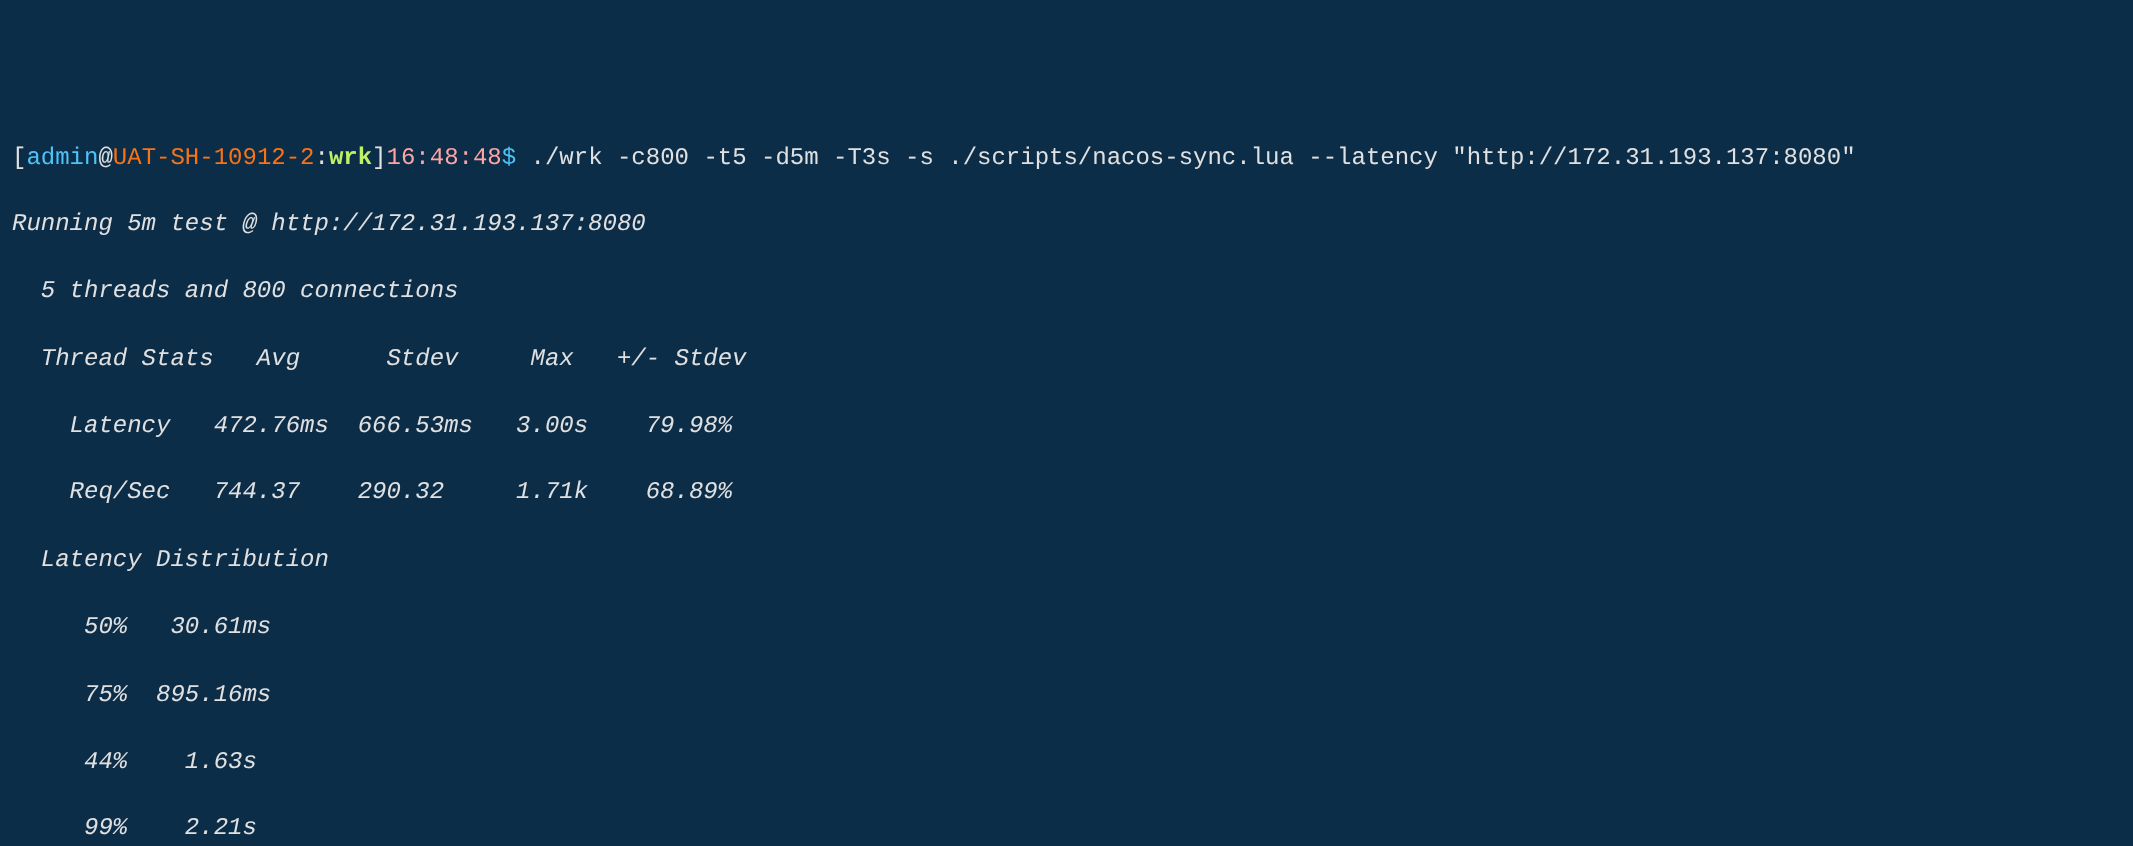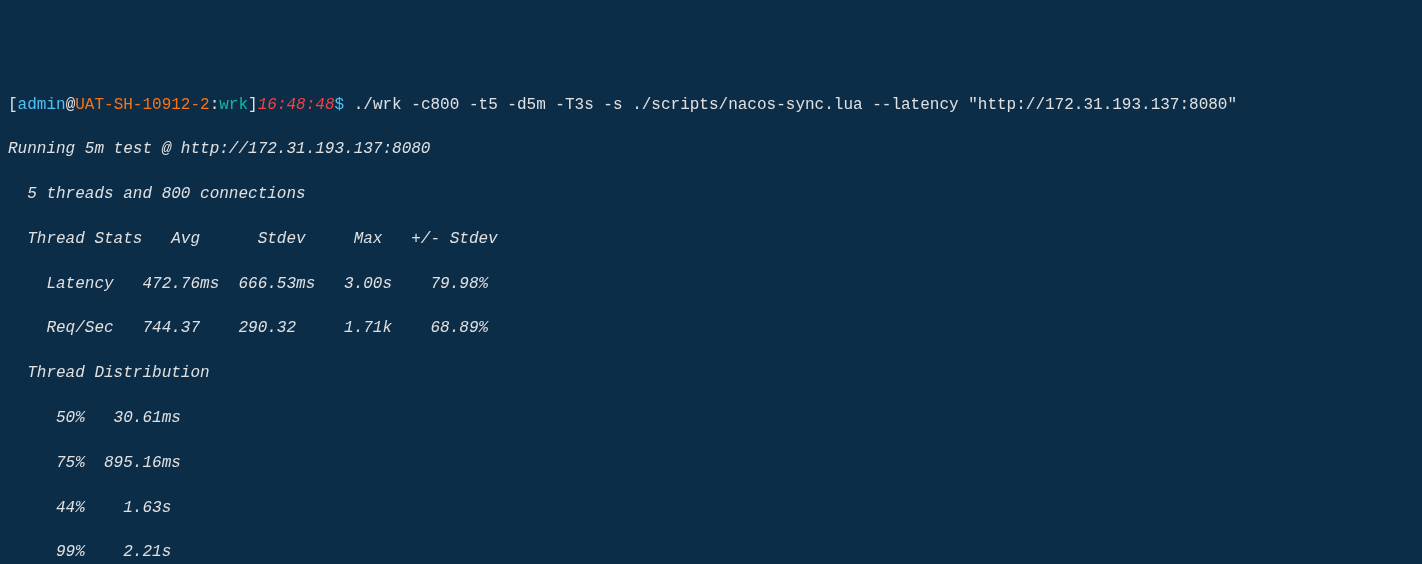--- a/index.html
+++ b/index.html
@@ -21,38 +21,38 @@
     }
     .prompt-line {
       display: flex;
       flex-wrap: nowrap;
     }
     .bracket { color: #e0e0e0; }
     .user { color: #4fc3f7; }
     .at { color: #e0e0e0; }
     .host { color: #f97316; }
     .colon { color: #e0e0e0; }
-    .dir { color: #14b8a6; }
-    .time { color: #ef4444; font-style: italic; }
+    .dir { color: #bef264; font-weight: bold; }
+    .time { color: #fca5a5; }
     .dollar { color: #4fc3f7; }
     .command { color: #e0e0e0; font-family: Liberation Mono, monospace; }
     .output-line { color: #e0e0e0; font-style: italic; }
   </style>
 </head>
 <body>
 
 
 
 <div class="prompt-line"><span class="bracket">[</span><span class="user">admin</span><span class="at">@</span><span class="host">UAT-SH-10912-2</span><span class="colon">:</span><span class="dir">wrk</span><span class="bracket">]</span><span class="time">16:48:48</span><span class="dollar">$ </span><span class="command">./wrk -c800 -t5 -d5m -T3s -s ./scripts/nacos-sync.lua --latency "http://172.31.193.137:8080"</span></div>
 <div class="output-line">Running 5m test @ http://172.31.193.137:8080</div>
 <div class="output-line">  5 threads and 800 connections</div>
 <div class="output-line">  Thread Stats   Avg      Stdev     Max   +/- Stdev</div>
 <div class="output-line">    Latency   472.76ms  666.53ms   3.00s    79.98%</div>
 <div class="output-line">    Req/Sec   744.37    290.32     1.71k    68.89%</div>
-<div class="output-line">  Thread Distribution</div>
+<div class="output-line">  Latency Distribution</div>
 <div class="output-line">     50%   30.61ms</div>
 <div class="output-line">     75%  895.16ms</div>
 <div class="output-line">     44%    1.63s</div>
 <div class="output-line">     99%    2.21s</div>
 
 
 
 
 
 

